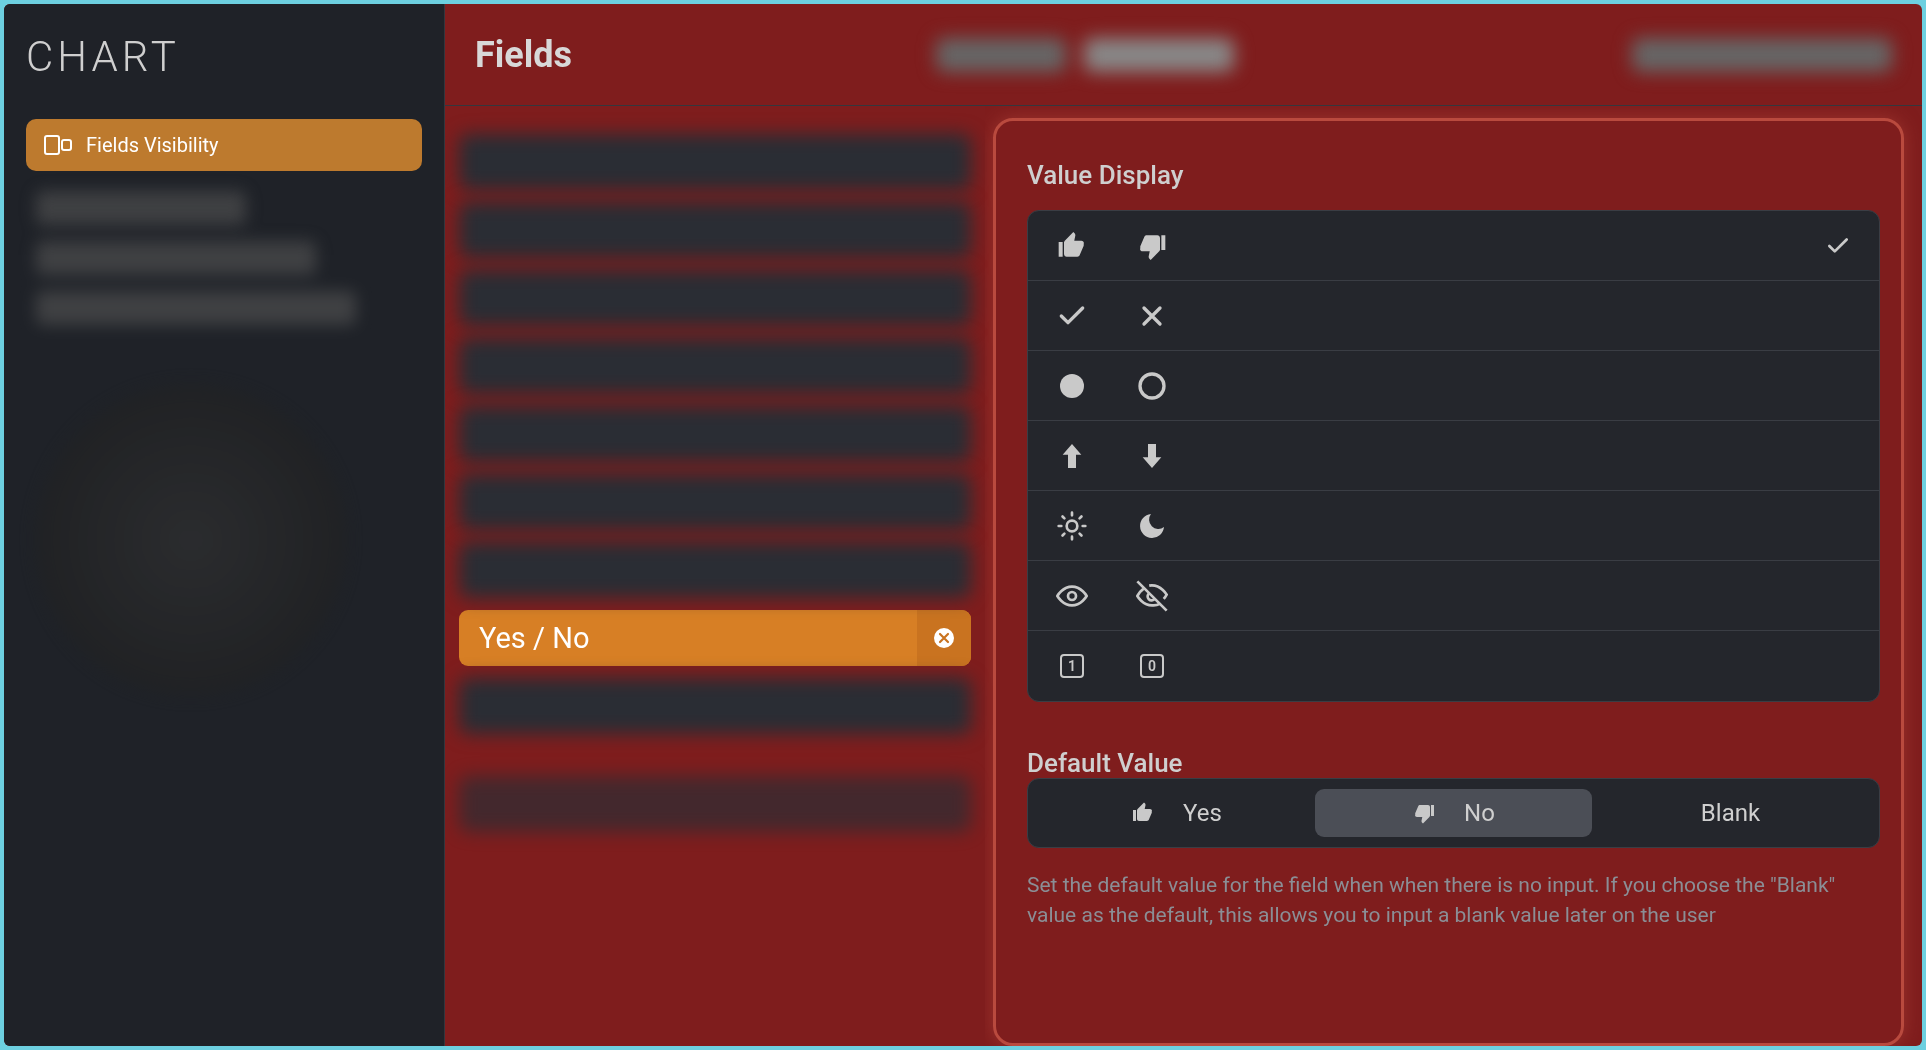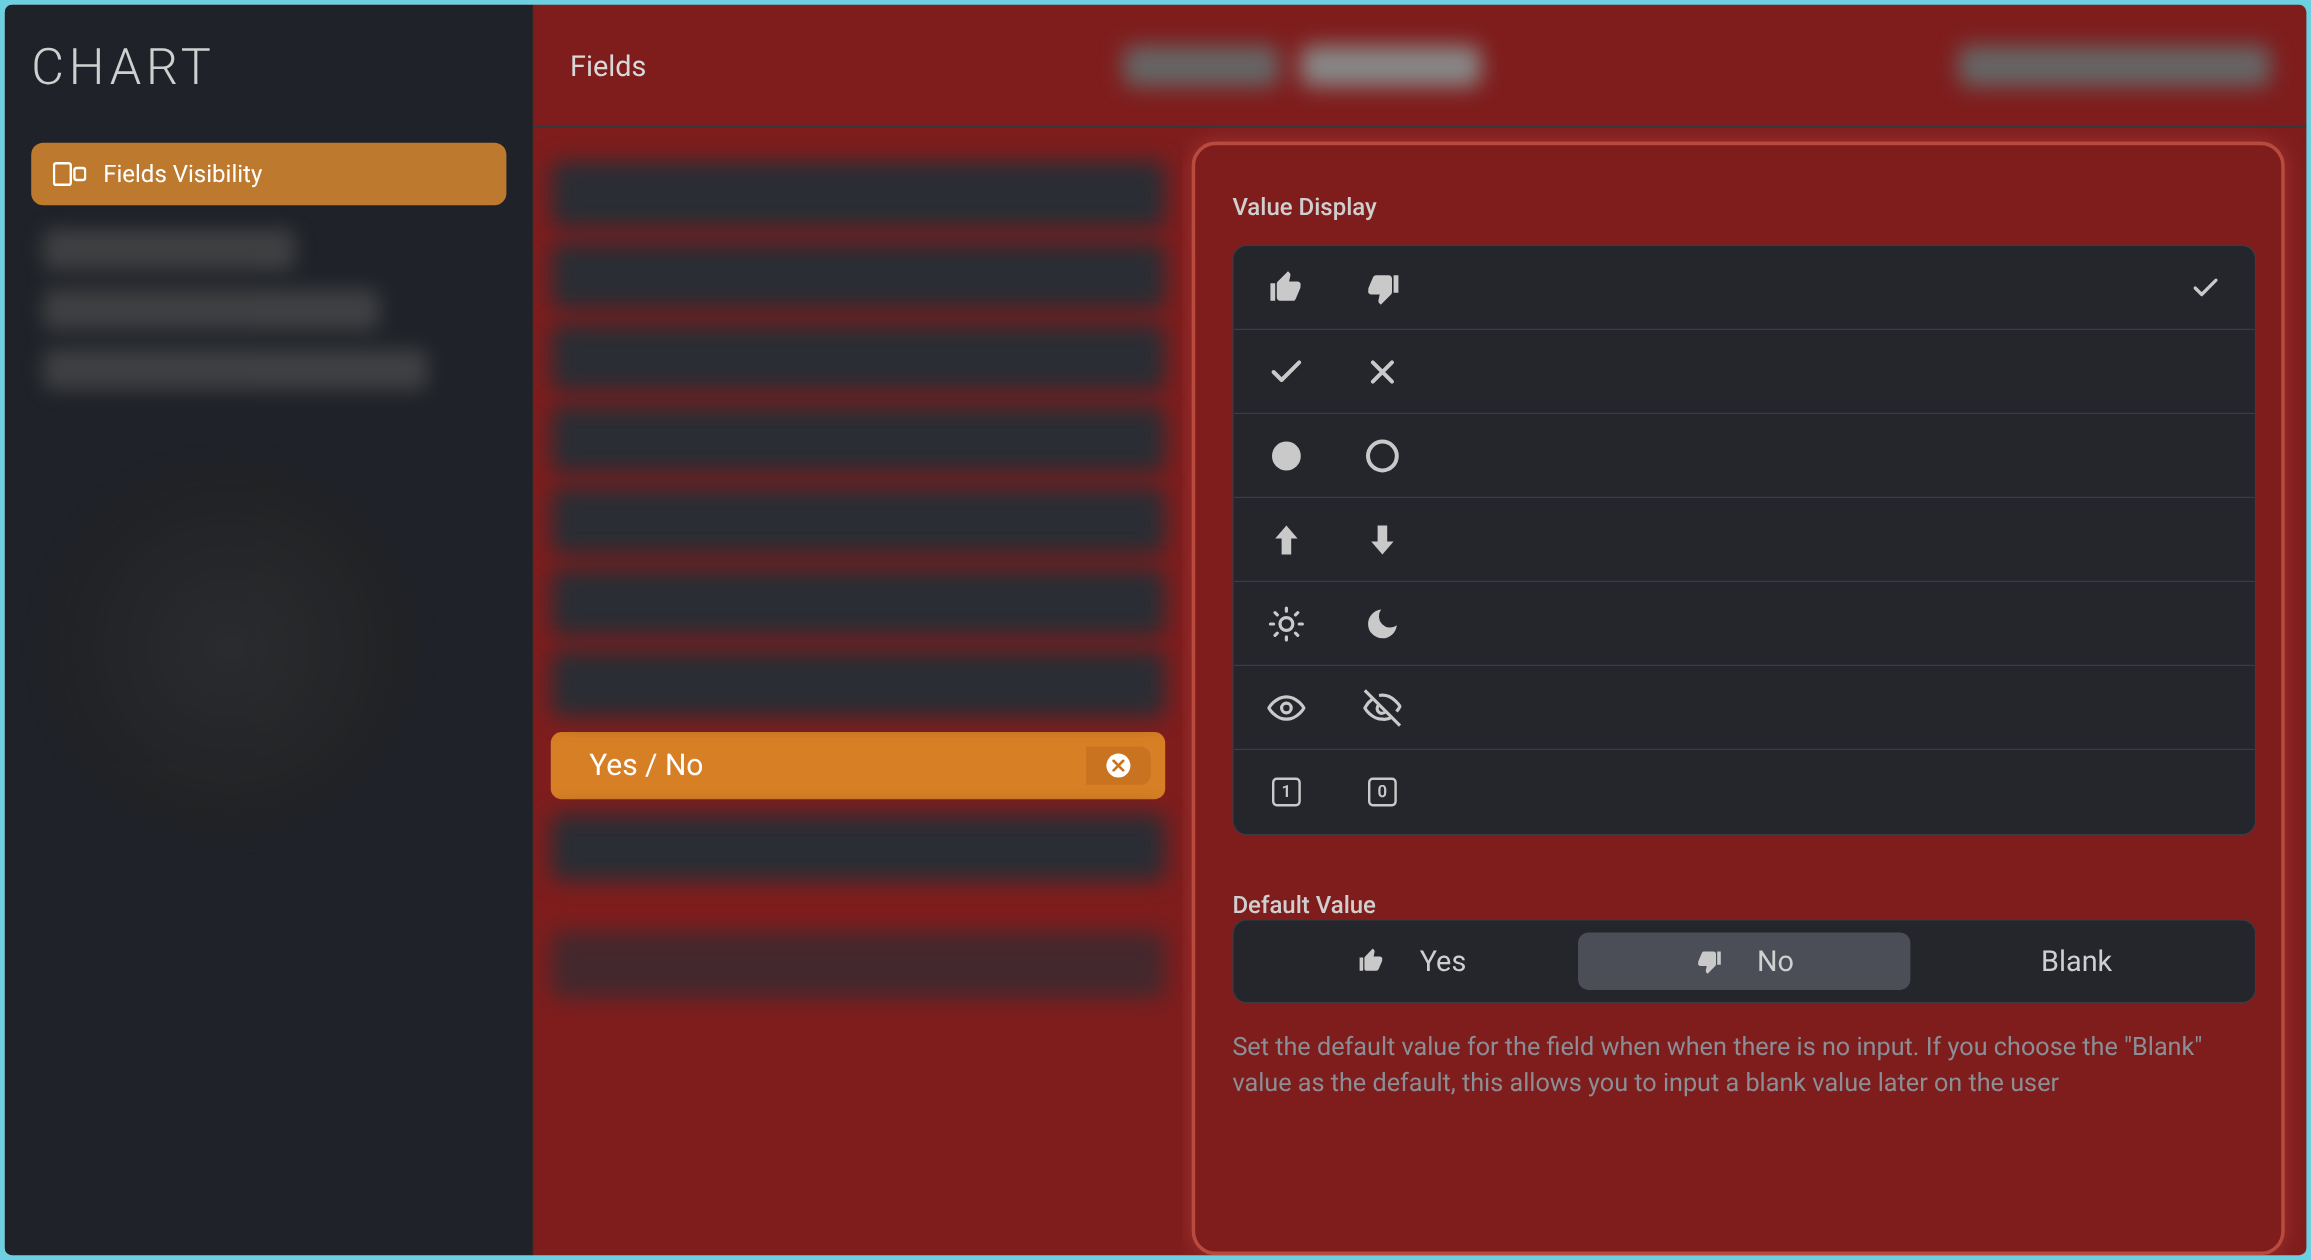--- a/index.html
+++ b/index.html
@@ -11,38 +11,38 @@
 .sidebar-item.active { background:#bd7a2e; color:#fff; }
 .sidebar-icon { width:28px; height:20px; display:inline-flex; }
 .sidebar-blur { filter:blur(8px); opacity:.6; margin-top:20px; }
 .sidebar-blur .row { height:34px; background:#555; margin:16px 0 16px 10px; border-radius:6px; }
 .sidebar-blur .row.s { width:210px; }
 .sidebar-blur .row.m { width:280px; }
 .sidebar-blur .row.l { width:320px; }
 .sidebar-blur .blob { width:310px; height:310px; border-radius:50%; background:radial-gradient(circle,#333 0%,#222 70%); margin-top:60px; margin-left:10px; }
 .main { flex:1; display:flex; flex-direction:column; border-left:1px solid #34373e; }
 .topbar { height:102px; display:flex; align-items:center; padding:0 30px; border-bottom:1px solid #34373e; }
-.topbar-title { font-size:24px; color:#d8d8d8; font-weight:400; }
+.topbar-title { font-size:36px; color:#d8d8d8; font-weight:700; }
 .topbar-blur { filter:blur(9px); display:flex; align-items:center; gap:18px; margin-left:auto; }
 .topbar-blur .pill { height:34px; border-radius:8px; background:#666; }
 .topbar-blur .pill.a { width:130px; }
 .topbar-blur .pill.b { width:150px; background:#888; }
 .topbar-blur .pill.c { width:260px; margin-left:380px; }
 .content { flex:1; display:flex; overflow:hidden; }
 .fields-col { width:540px; padding:28px 14px; display:flex; flex-direction:column; gap:12px; }
 .field-row { height:56px; border-radius:9px; background:#2a2d34; filter:blur(9px); display:flex; align-items:center; padding:0 18px; }
-.field-row.sel { filter:none; background:#d77f25; color:#fff; font-size:25px; display:flex; align-items:center; justify-content:space-between; padding:12px; }
+.field-row.sel { filter:none; background:#d77f25; color:#fff; font-size:29px; display:flex; align-items:center; justify-content:space-between; padding:0; }
 .field-row.sel .label { padding:0 20px; flex:1; }
 .field-row.sel .close { width:54px; height:100%; background:#c97320; border-top-right-radius:9px; border-bottom-right-radius:9px; display:flex; align-items:center; justify-content:center; }
 .field-row.sel .close svg { width:22px; height:22px; }
 .field-row.add { filter:blur(9px); background:#2a2d34; margin-top:30px; opacity:.7; }
 .panel { flex:1; padding:54px 42px 10px 42px; position:relative; overflow:hidden; }
 .panel-hl { position:absolute; left:8px; top:12px; right:18px; bottom:0; border:3px solid #b94a3e; border-radius:20px; pointer-events:none; box-shadow:0 0 18px rgba(185,74,62,.5); }
 .panel-head { display:flex; align-items:center; justify-content:space-between; margin-bottom:20px; }
-.panel-title { font-size:20px; color:#cfcfcf; font-weight:500; }
+.panel-title { font-size:26px; color:#cfcfcf; font-weight:500; }
 .seg { display:flex; background:#2c2f36; border-radius:9px; padding:4px; }
 .seg-btn { padding:8px 26px; font-size:24px; color:#cfcfcf; border-radius:7px; cursor:pointer; }
 .seg-btn.active { background:#4b4e56; }
 .symbol-list { border:1px solid #3a3d44; border-radius:12px; background:#24262c; }
 .symbol-row { display:flex; align-items:center; height:70px; padding:0 28px; border-bottom:1px solid #3a3d44; gap:48px; cursor:pointer; }
 .symbol-row:last-child { border-bottom:none; }
 .symbol-row .ico { width:32px; height:32px; display:flex; align-items:center; justify-content:center; color:#c9c9c9; }
 .symbol-row .check { margin-left:auto; color:#c9c9c9; }
 .help { color:#8b8e95; font-size:21px; line-height:1.45; margin-top:22px; }
 .section-gap { height:46px; }

